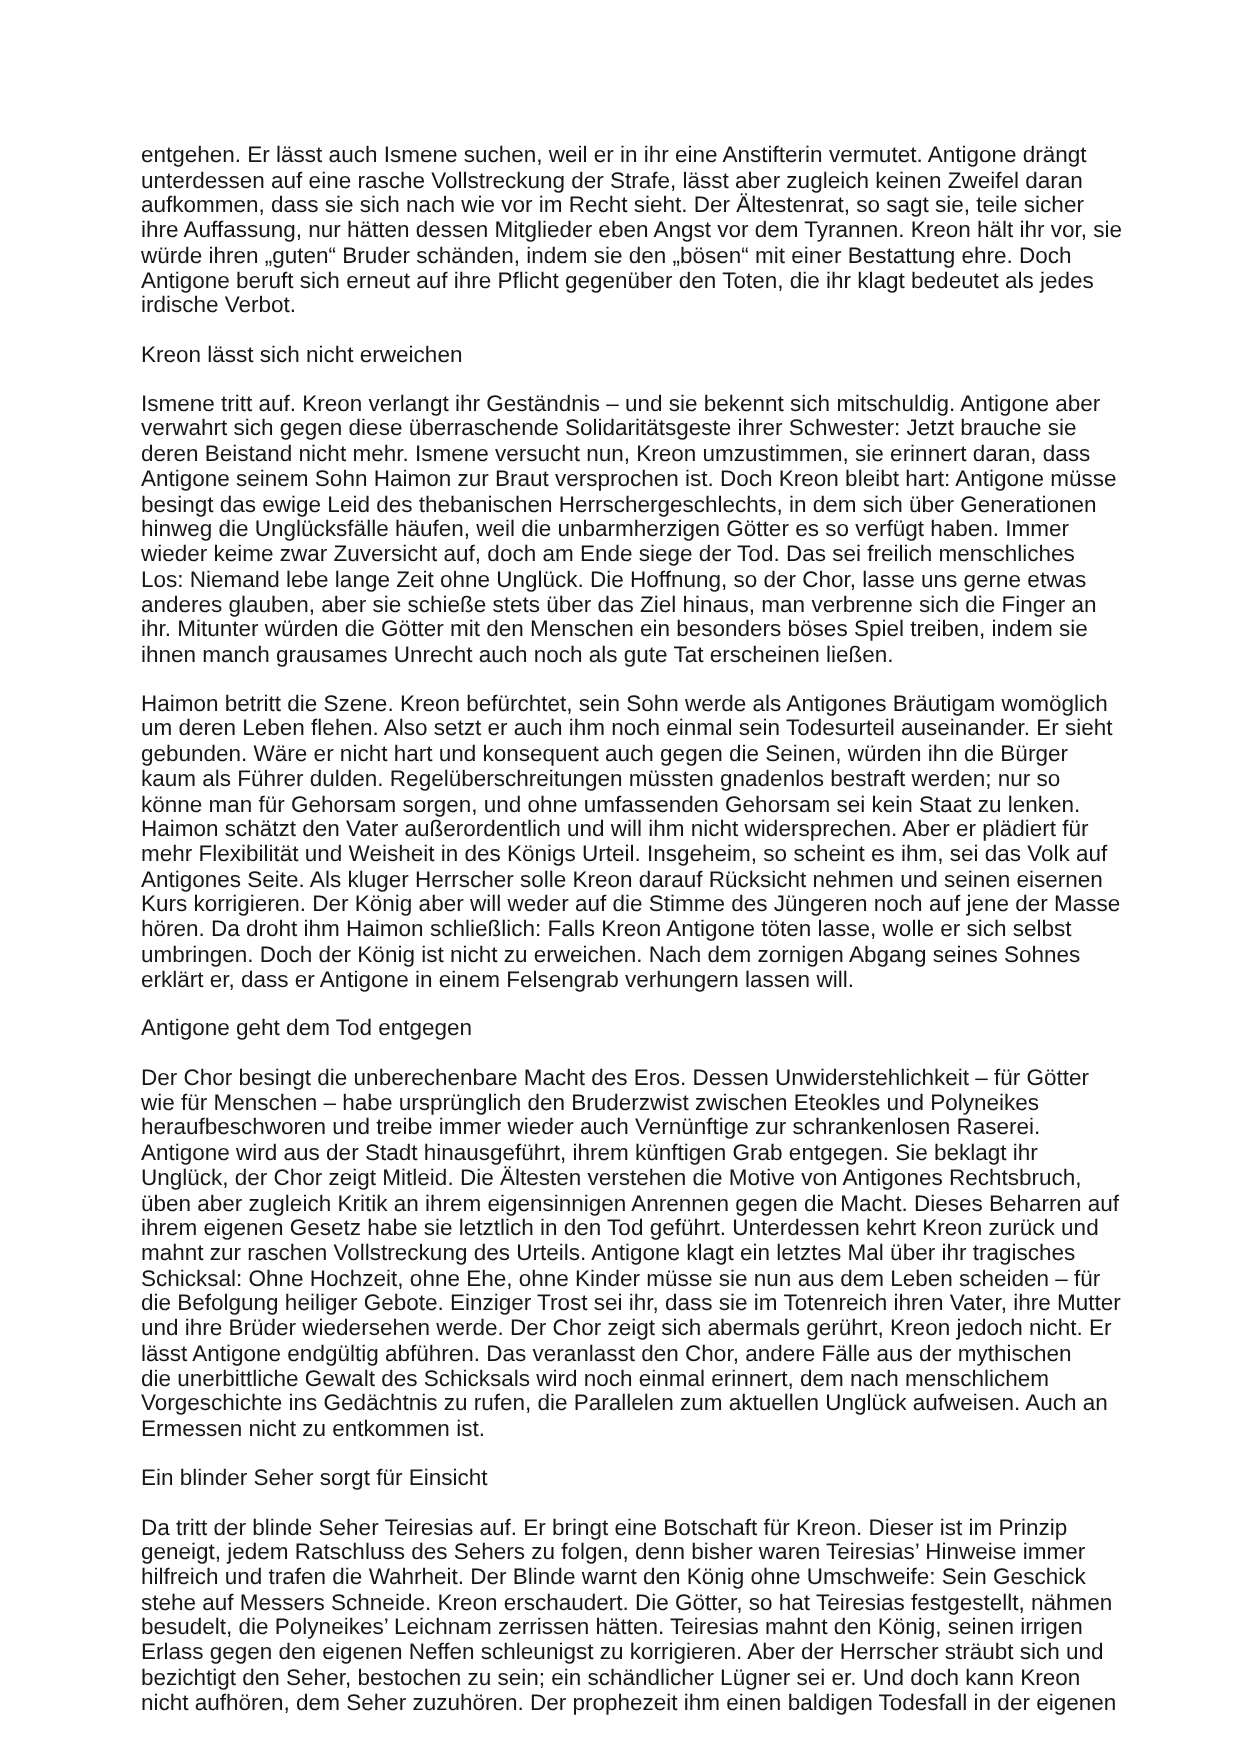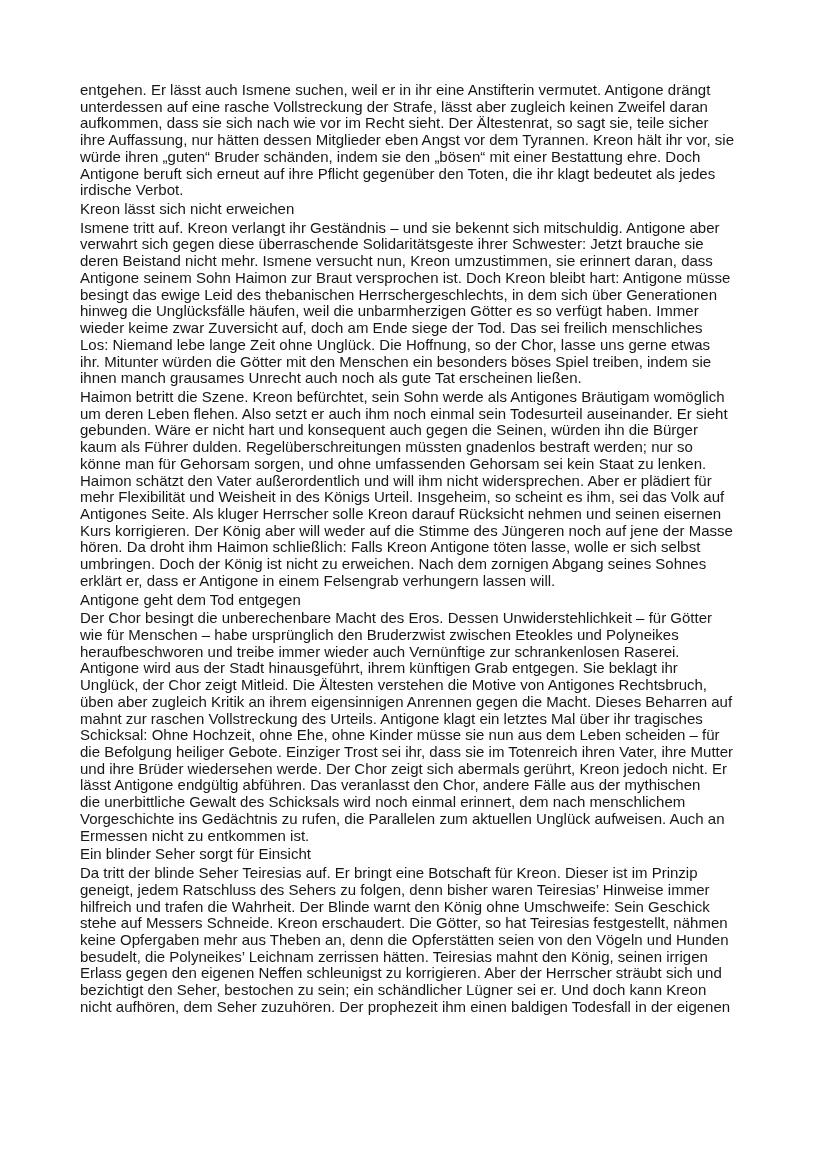--- a/index.html
+++ b/index.html
@@ -18,21 +18,21 @@
   .text-column {
     position: absolute;
     left: 78px;
     top: 80px;
     width: 676px;
     font-size: 15px;
     line-height: 16.72px;
     color: #171717;
     -webkit-font-smoothing: antialiased;
   }
-  .block { margin: 2px; padding: 0; }
+  .block { margin: 16px; padding: 0; }
   .line  { white-space: nowrap; }
 </style>
 </head>
 <body>
 
 <div class="page">
   <div class="text-column">
       <div class="block">
         <div class="line">entgehen. Er lässt auch Ismene suchen, weil er in ihr eine Anstifterin vermutet. Antigone drängt</div>
         <div class="line">unterdessen auf eine rasche Vollstreckung der Strafe, lässt aber zugleich keinen Zweifel daran</div>
@@ -47,20 +47,21 @@
       </div>
       <div class="block">
         <div class="line">Ismene tritt auf. Kreon verlangt ihr Geständnis – und sie bekennt sich mitschuldig. Antigone aber</div>
         <div class="line">verwahrt sich gegen diese überraschende Solidaritätsgeste ihrer Schwester: Jetzt brauche sie</div>
         <div class="line">deren Beistand nicht mehr. Ismene versucht nun, Kreon umzustimmen, sie erinnert daran, dass</div>
         <div class="line">Antigone seinem Sohn Haimon zur Braut versprochen ist. Doch Kreon bleibt hart: Antigone müsse</div>
         <div class="line">besingt das ewige Leid des thebanischen Herrschergeschlechts, in dem sich über Generationen</div>
         <div class="line">hinweg die Unglücksfälle häufen, weil die unbarmherzigen Götter es so verfügt haben. Immer</div>
         <div class="line">wieder keime zwar Zuversicht auf, doch am Ende siege der Tod. Das sei freilich menschliches</div>
         <div class="line">Los: Niemand lebe lange Zeit ohne Unglück. Die Hoffnung, so der Chor, lasse uns gerne etwas</div>
+        <div class="line">anderes glauben, aber sie schieße stets über das Ziel hinaus, man verbrenne sich die Finger an</div>
         <div class="line">ihr. Mitunter würden die Götter mit den Menschen ein besonders böses Spiel treiben, indem sie</div>
         <div class="line">ihnen manch grausames Unrecht auch noch als gute Tat erscheinen ließen.</div>
       </div>
       <div class="block">
         <div class="line">Haimon betritt die Szene. Kreon befürchtet, sein Sohn werde als Antigones Bräutigam womöglich</div>
         <div class="line">um deren Leben flehen. Also setzt er auch ihm noch einmal sein Todesurteil auseinander. Er sieht</div>
         <div class="line">gebunden. Wäre er nicht hart und konsequent auch gegen die Seinen, würden ihn die Bürger</div>
         <div class="line">kaum als Führer dulden. Regelüberschreitungen müssten gnadenlos bestraft werden; nur so</div>
         <div class="line">könne man für Gehorsam sorgen, und ohne umfassenden Gehorsam sei kein Staat zu lenken.</div>
         <div class="line">Haimon schätzt den Vater außerordentlich und will ihm nicht widersprechen. Aber er plädiert für</div>
@@ -74,37 +75,37 @@
       <div class="block">
         <div class="line">Antigone geht dem Tod entgegen</div>
       </div>
       <div class="block">
         <div class="line">Der Chor besingt die unberechenbare Macht des Eros. Dessen Unwiderstehlichkeit – für Götter</div>
         <div class="line">wie für Menschen – habe ursprünglich den Bruderzwist zwischen Eteokles und Polyneikes</div>
         <div class="line">heraufbeschworen und treibe immer wieder auch Vernünftige zur schrankenlosen Raserei.</div>
         <div class="line">Antigone wird aus der Stadt hinausgeführt, ihrem künftigen Grab entgegen. Sie beklagt ihr</div>
         <div class="line">Unglück, der Chor zeigt Mitleid. Die Ältesten verstehen die Motive von Antigones Rechtsbruch,</div>
         <div class="line">üben aber zugleich Kritik an ihrem eigensinnigen Anrennen gegen die Macht. Dieses Beharren auf</div>
+        <div class="line">ihrem eigenen Gesetz habe sie letztlich in den Tod geführt. Unterdessen kehrt Kreon zurück und</div>
         <div class="line">mahnt zur raschen Vollstreckung des Urteils. Antigone klagt ein letztes Mal über ihr tragisches</div>
         <div class="line">Schicksal: Ohne Hochzeit, ohne Ehe, ohne Kinder müsse sie nun aus dem Leben scheiden – für</div>
         <div class="line">die Befolgung heiliger Gebote. Einziger Trost sei ihr, dass sie im Totenreich ihren Vater, ihre Mutter</div>
         <div class="line">und ihre Brüder wiedersehen werde. Der Chor zeigt sich abermals gerührt, Kreon jedoch nicht. Er</div>
         <div class="line">lässt Antigone endgültig abführen. Das veranlasst den Chor, andere Fälle aus der mythischen</div>
         <div class="line">die unerbittliche Gewalt des Schicksals wird noch einmal erinnert, dem nach menschlichem</div>
         <div class="line">Vorgeschichte ins Gedächtnis zu rufen, die Parallelen zum aktuellen Unglück aufweisen. Auch an</div>
         <div class="line">Ermessen nicht zu entkommen ist.</div>
       </div>
       <div class="block">
         <div class="line">Ein blinder Seher sorgt für Einsicht</div>
       </div>
       <div class="block">
         <div class="line">Da tritt der blinde Seher Teiresias auf. Er bringt eine Botschaft für Kreon. Dieser ist im Prinzip</div>
         <div class="line">geneigt, jedem Ratschluss des Sehers zu folgen, denn bisher waren Teiresias’ Hinweise immer</div>
         <div class="line">hilfreich und trafen die Wahrheit. Der Blinde warnt den König ohne Umschweife: Sein Geschick</div>
         <div class="line">stehe auf Messers Schneide. Kreon erschaudert. Die Götter, so hat Teiresias festgestellt, nähmen</div>
-        <div class="line">keine Opfergaben mehr aus Theben an, denn die Opferstätten seien von den Vögeln und Hunden</div>
         <div class="line">besudelt, die Polyneikes’ Leichnam zerrissen hätten. Teiresias mahnt den König, seinen irrigen</div>
         <div class="line">Erlass gegen den eigenen Neffen schleunigst zu korrigieren. Aber der Herrscher sträubt sich und</div>
         <div class="line">bezichtigt den Seher, bestochen zu sein; ein schändlicher Lügner sei er. Und doch kann Kreon</div>
         <div class="line">nicht aufhören, dem Seher zuzuhören. Der prophezeit ihm einen baldigen Todesfall in der eigenen</div>
       </div>
     </div>
 </div>
 
 </body></html>

